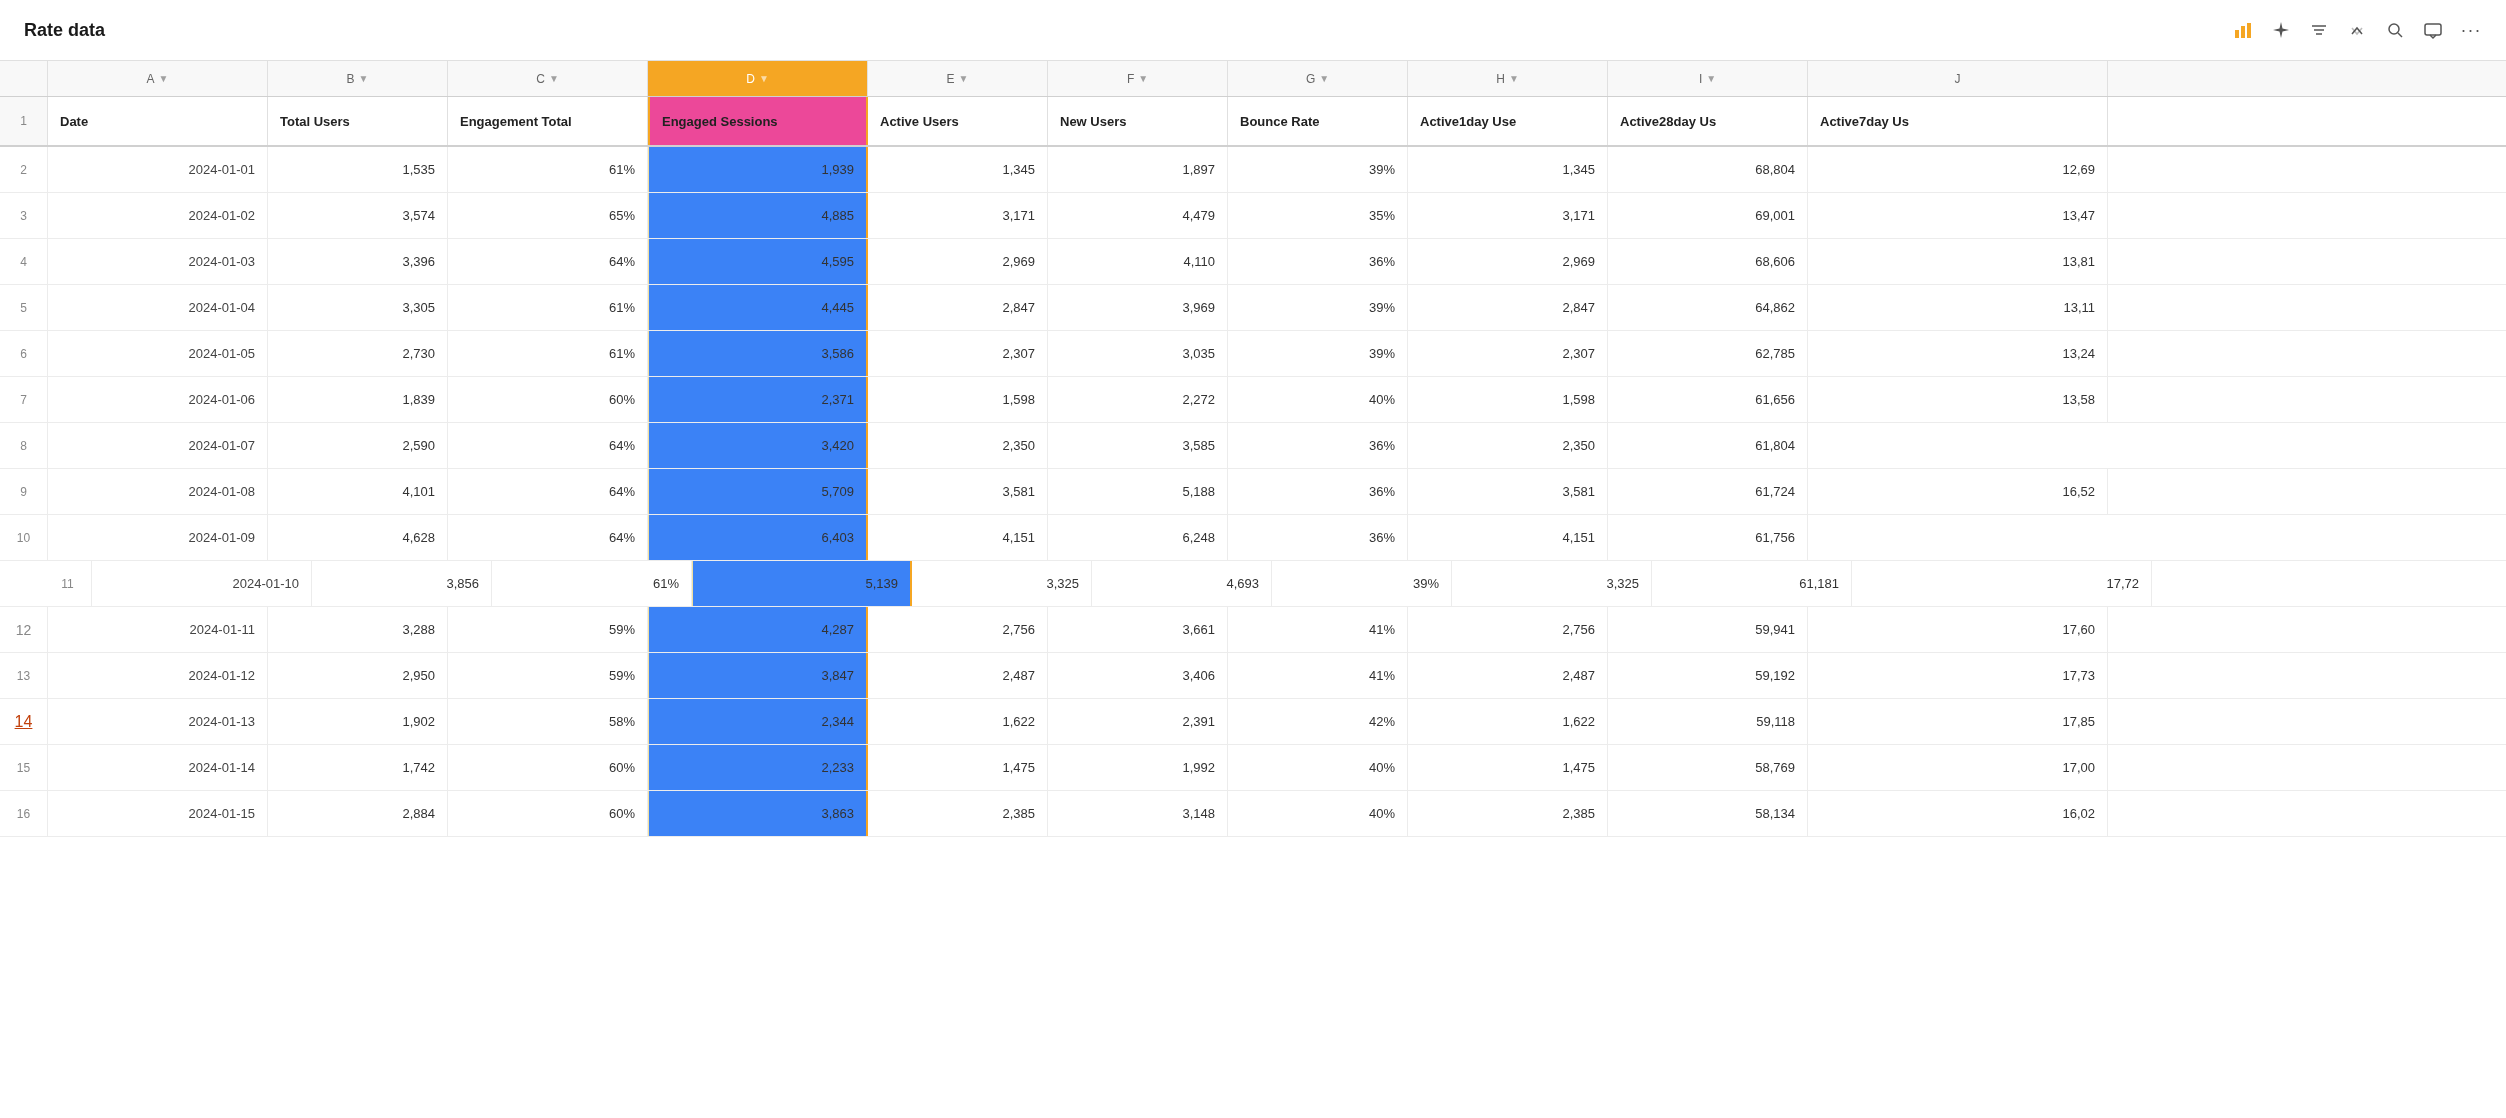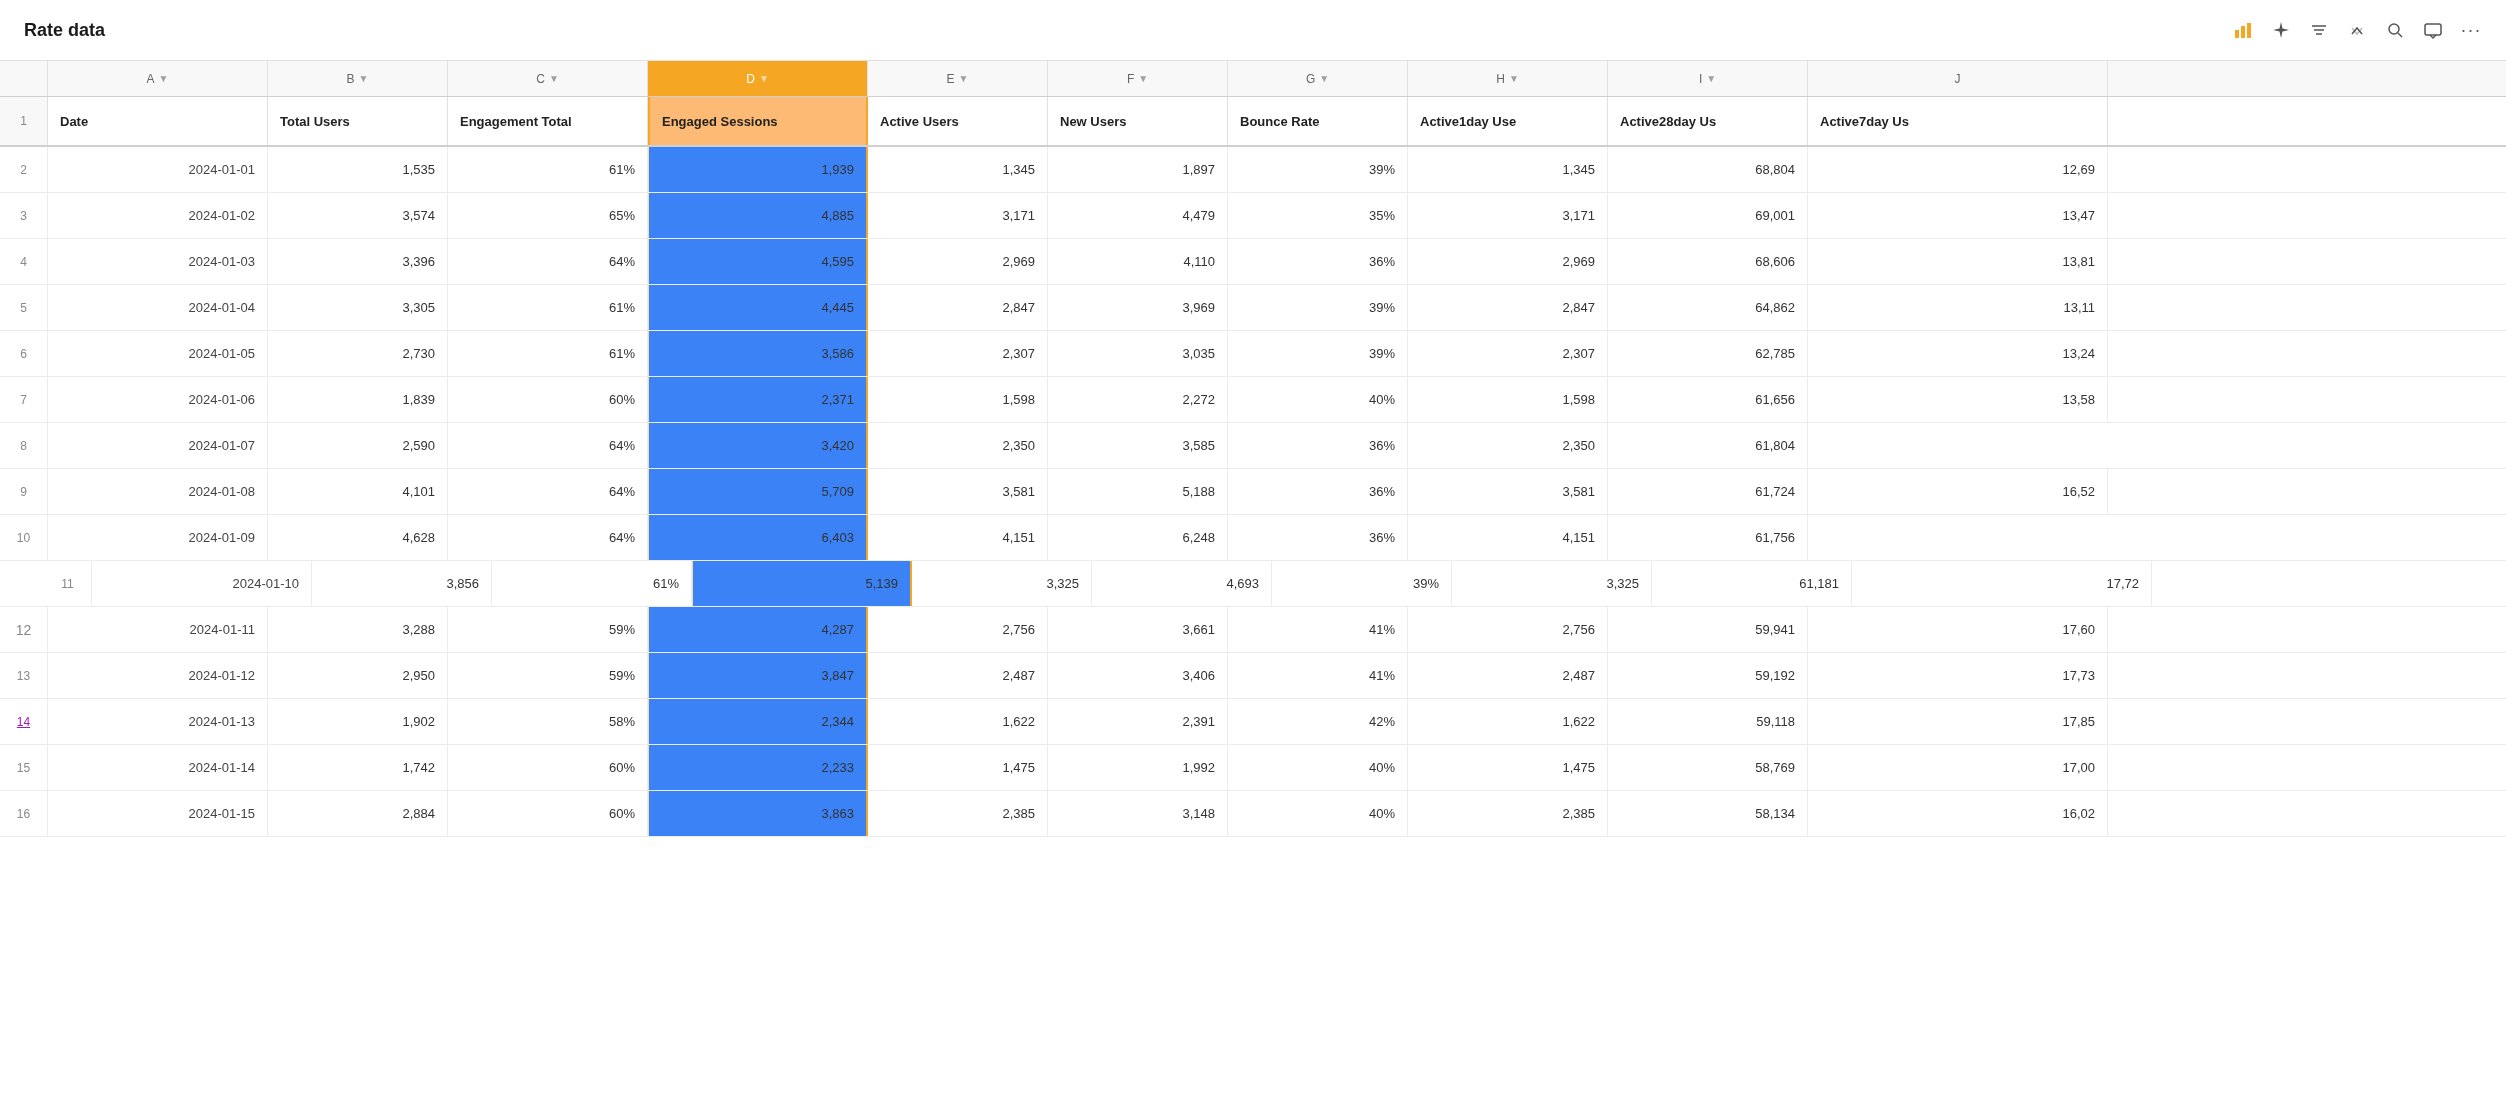--- a/index.html
+++ b/index.html
@@ -123,21 +123,21 @@
       align-items: center;
       height: 100%;
       border-right: 1px solid #e0e0e0;
       font-weight: 700;
       font-size: 13px;
       padding: 0 12px;
       color: #222;
     }
 
     .data-header-cell.highlighted {
-      background: #fdba74;
+      background: #ec4899;
       border-left: 2px solid #f5a623;
       border-right: 2px solid #f5a623;
     }
 
     .data-row {
       display: flex;
       border-bottom: 1px solid #ececec;
       height: 46px;
       align-items: center;
     }
@@ -428,21 +428,21 @@
       <div class="data-cell num col-C">59%</div>
       <div class="data-cell num col-D highlighted">3,847</div>
       <div class="data-cell num col-E">2,487</div>
       <div class="data-cell num col-F">3,406</div>
       <div class="data-cell num col-G">41%</div>
       <div class="data-cell num col-H">2,487</div>
       <div class="data-cell num col-I">59,192</div>
       <div class="data-cell num col-J">17,73</div>
     </div>
       <div class="data-row">
-      <div class="data-cell row-num col-num-cell" style="width:48px;min-width:48px;justify-content:center;font-size:12px;color:#a21caf;border-right:1px solid #ececec;text-decoration:underline;">14</div>
+      <div class="data-cell row-num col-num-cell" style="width:48px;min-width:48px;justify-content:center;font-size:16px;color:#c2410c;border-right:1px solid #ececec;text-decoration:underline;">14</div>
       <div class="data-cell date col-A">2024-01-13</div>
       <div class="data-cell num col-B">1,902</div>
       <div class="data-cell num col-C">58%</div>
       <div class="data-cell num col-D highlighted">2,344</div>
       <div class="data-cell num col-E">1,622</div>
       <div class="data-cell num col-F">2,391</div>
       <div class="data-cell num col-G">42%</div>
       <div class="data-cell num col-H">1,622</div>
       <div class="data-cell num col-I">59,118</div>
       <div class="data-cell num col-J">17,85</div>

